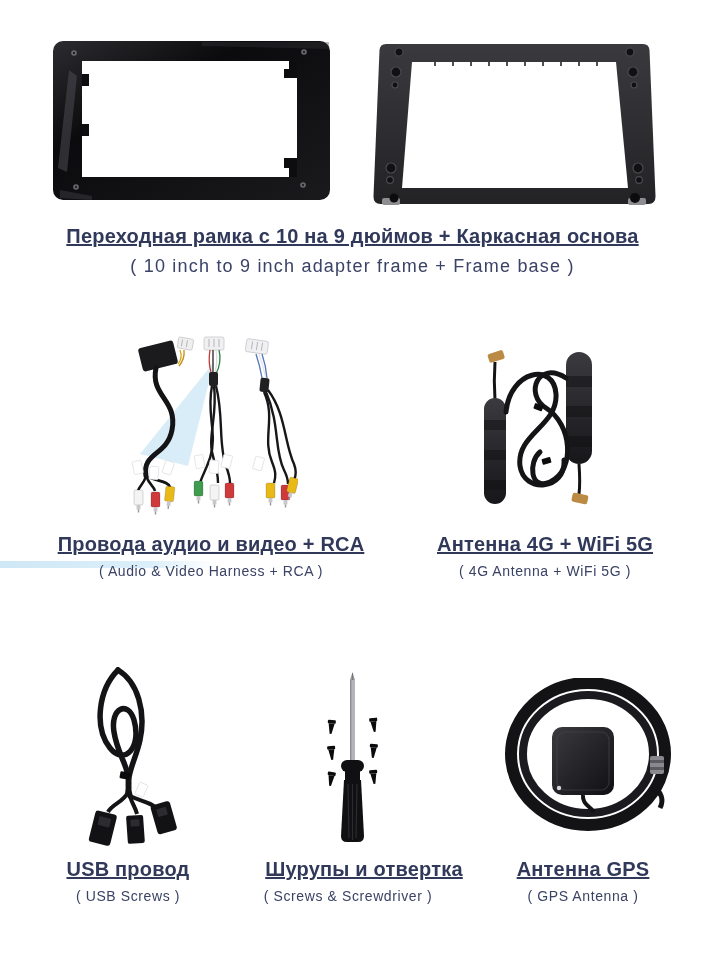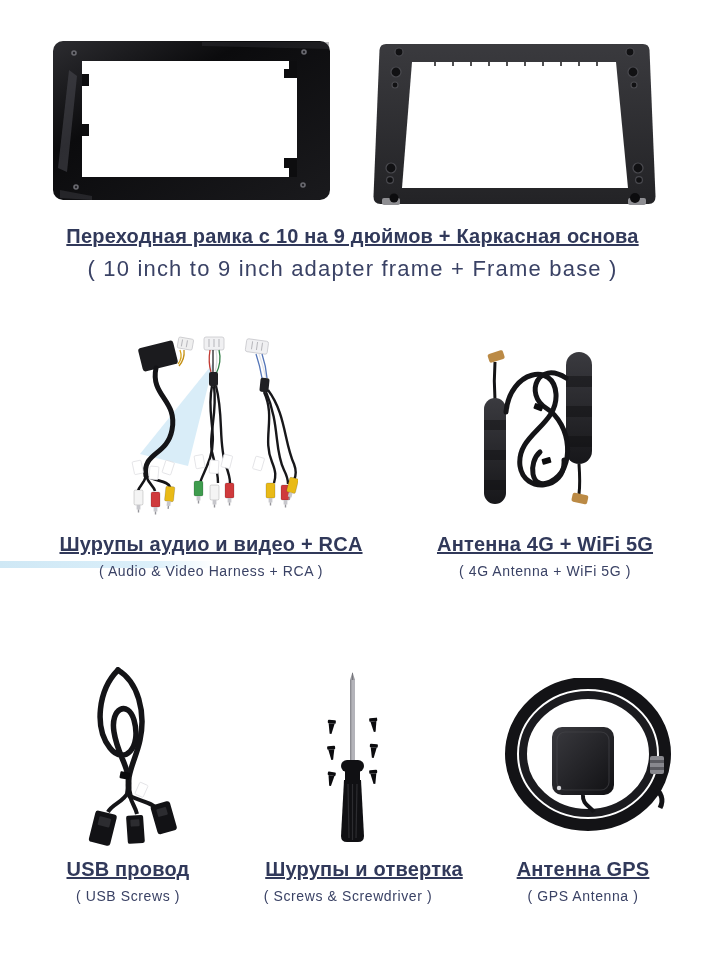--- a/index.html
+++ b/index.html
@@ -9,21 +9,21 @@
     background: #ffffff;
     font-family: "Liberation Sans", sans-serif;
     color: #333a5c;
     position: relative;
     overflow: hidden;
   }
   .abs { position: absolute; }
   .lbl { position: absolute; text-align: center; white-space: nowrap; }
   .ru { font-weight: 700; font-size: 20px; letter-spacing: .2px; color: #31395a; text-decoration: underline; }
   .en { font-weight: 400; font-size: 14px; letter-spacing: .6px; color: #3a4265; }
-  .hero-en { font-size: 22px; letter-spacing: 1.2px; }
+  .hero-en { font-size: 18px; letter-spacing: 1.2px; }
   svg { display: block; width: 100%; height: 100%; }
   .watermark-streak {
     position: absolute; left: 0; top: 561px; width: 216px; height: 7px;
     background: linear-gradient(90deg, #cfe8f5 0%, #dbeffa 70%, rgba(219,239,250,0) 100%);
   }
 </style>
 </head>
 <body>
 
 <div class="abs" style="left:52px; top:40px; width:280px; height:162px;">
@@ -194,21 +194,21 @@
     <rect x="92" y="152" width="16" height="9" rx="2" fill="#bb8a45" transform="rotate(12 100 156)"></rect>
     <path d="M26,70 C 30,28 74,20 76,52 C 78,84 36,92 40,124 C 44,152 86,148 84,118" stroke="#141417" stroke-width="5" fill="none" stroke-linecap="round"></path>
     <path d="M86,36 C 58,18 44,52 66,66 C 92,82 96,128 70,140 C 50,149 48,120 60,110" stroke="#141417" stroke-width="5" fill="none" stroke-linecap="round"></path>
     <rect x="54" y="62" width="9" height="6" rx="1" fill="#0c0c0e" transform="rotate(20 58 65)"></rect>
     <rect x="62" y="116" width="9" height="6" rx="1" fill="#0c0c0e" transform="rotate(-15 66 119)"></rect>
   </svg>
 </div>
 
 <div class="watermark-streak"></div>
 
-<div class="lbl ru" style="top:533px; left:16px; width:390px;">Шурупы аудио и видео + RCA</div>
+<div class="lbl ru" style="top:533px; left:16px; width:390px;">Провода аудио и видео + RCA</div>
 <div class="lbl en" style="top:563px; left:16px; width:390px;">( Audio &amp; Video Harness + RCA )</div>
 <div class="lbl ru" style="top:533px; left:400px; width:290px;">Антенна 4G + WiFi 5G</div>
 <div class="lbl en" style="top:563px; left:400px; width:290px;">( 4G Antenna + WiFi 5G )</div>
 
 <div class="abs" style="left:80px; top:664px; width:100px; height:184px;">
   <svg viewBox="0 0 100 184">
     <path d="M38,6 C 18,26 14,64 30,84 C 44,102 62,84 54,56 C 48,36 30,44 34,68 C 38,94 52,104 48,128" stroke="#141417" stroke-width="5.5" fill="none" stroke-linecap="round"></path>
     <path d="M38,6 C 58,18 66,48 60,76 C 56,96 44,112 50,132" stroke="#141417" stroke-width="5.5" fill="none" stroke-linecap="round"></path>
     <rect x="40" y="108" width="10" height="7" rx="1" fill="#0a0a0c" transform="rotate(10 45 111)"></rect>
     <path d="M48,128 C 44,138 32,140 28,148" stroke="#141417" stroke-width="4" fill="none"></path>

